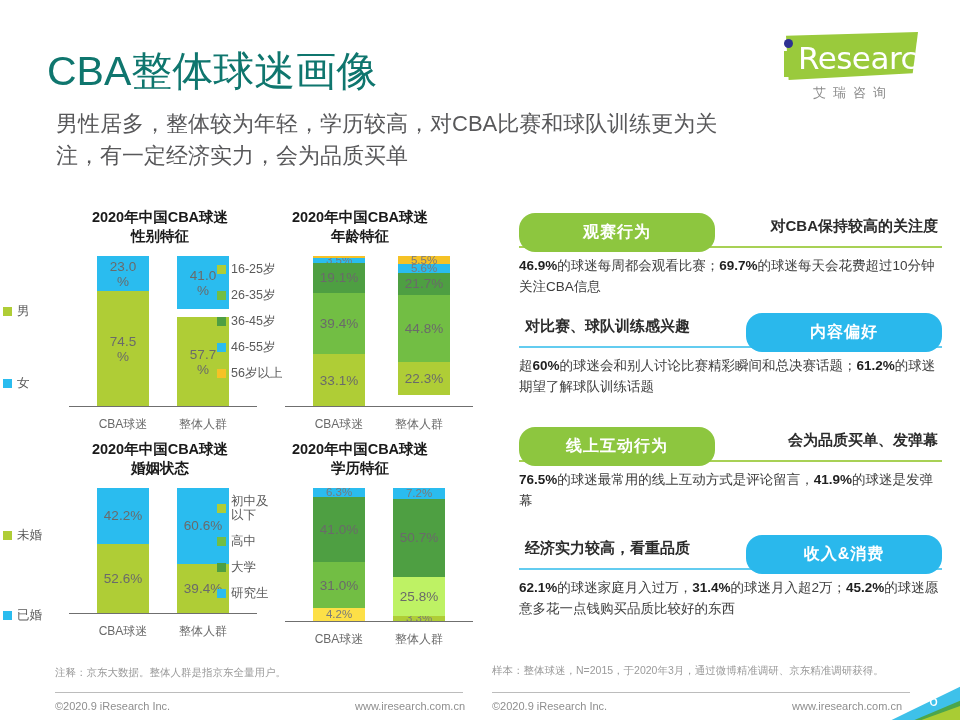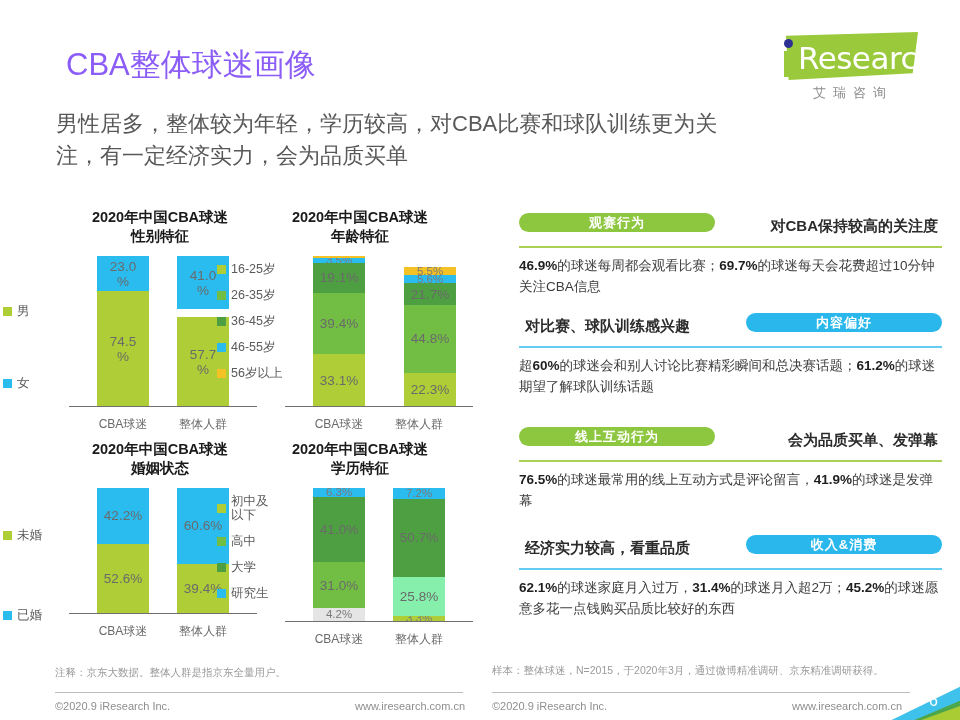--- a/index.html
+++ b/index.html
@@ -7,22 +7,22 @@
     width: 960px; height: 720px;
     background: #ffffff;
     font-family: "Liberation Sans", "DejaVu Sans", sans-serif;
     overflow: hidden;
     position: relative;
   }
   .slide { position: relative; width: 960px; height: 720px; }
 
   
   .title {
-    position: absolute; left: 66px; top: 44px;
-    font-size: 31px; font-weight: 400; color: #8b5cf6;
+    position: absolute; left: 47px; top: 44px;
+    font-size: 41px; font-weight: 400; color: #0f766e;
     letter-spacing: 0px; white-space: nowrap;
   }
   .subtitle {
     position: absolute; left: 56px; top: 108px; width: 700px;
     font-size: 22px; line-height: 32px; color: #58585A; font-weight: 400;
   }
 
   
   .logo { position: absolute; right: 42px; top: 32px; width: 150px; height: 76px; }
   .logo-shape {
@@ -83,23 +83,23 @@
   }
   .note-right {
     position: absolute; left: 492px; top: 664px;
     font-size: 10.5px; color: #9a9a9a;
   }
 
   
   .sec { position: absolute; width: 423px; }
   .sec-head { position: relative; height: 32px; }
   .pill {
-    position: absolute; top: 0; height: 19px; border-radius: 16px;
+    position: absolute; top: 0; height: 39px; border-radius: 16px;
     display: flex; align-items: center; justify-content: center;
-    font-size: 13px; font-weight: bold; color: #ffffff; letter-spacing: 1px;
+    font-size: 16px; font-weight: bold; color: #ffffff; letter-spacing: 1px;
   }
   .pill.green { background: #8DC63F; }
   .pill.blue  { background: #2AB8EC; }
   .pill.left  { left: 0; width: 196px; }
   .pill.right { right: 0; width: 196px; }
   .head-txt {
     position: absolute; top: 4px; font-size: 15px; font-weight: bold; color: #2b2b2b;
     white-space: nowrap;
   }
   .head-txt.right { right: 4px; }
@@ -191,21 +191,21 @@
 年龄特征</div>
         <div class="plot" style="height: 176px;">
           <div class="bar-group" style="left: 68px; width: 52px; bottom: 26px; height: 150px;">
             <div class="seg small" style="height: 1.56087px; background: rgb(245, 194, 38); color: rgb(122, 122, 122); line-height: 1.56087px;"></div>
             <div class="seg small" style="height: 5.46306px; background: rgb(42, 188, 239); white-space: pre-line; color: rgb(122, 122, 122); line-height: 5.46306px;">3.5%</div>
             <div class="seg" style="height: 29.8127px; background: rgb(78, 159, 66); white-space: pre-line;">19.1%</div>
             <div class="seg" style="height: 61.4984px; background: rgb(114, 190, 68); white-space: pre-line;">39.4%</div>
             <div class="seg" style="height: 51.6649px; background: rgb(175, 205, 54); white-space: pre-line;">33.1%</div>
           </div>
           <div class="cat-label" style="left: 54px; width: 80px; top: 160px;">CBA球迷</div>
-          <div class="bar-group" style="left: 159px; width: 52px; bottom: 26px; height: 150px; justify-content: flex-end;">
+          <div class="bar-group" style="left: 153px; width: 52px; bottom: 26px; height: 150px;">
             <div class="seg small" style="height: 8.25826px; background: rgb(245, 194, 38); white-space: pre-line; color: rgb(122, 122, 122); line-height: 8.25826px;">5.5%</div>
             <div class="seg small" style="height: 8.40841px; background: rgb(42, 188, 239); white-space: pre-line; color: rgb(122, 122, 122); line-height: 8.40841px;">5.6%</div>
             <div class="seg" style="height: 22px; background: rgb(78, 159, 66); white-space: pre-line;">21.7%</div>
             <div class="seg" style="height: 67.2673px; background: rgb(114, 190, 68); white-space: pre-line;">44.8%</div>
             <div class="seg" style="height: 33.4835px; background: rgb(175, 205, 54); white-space: pre-line;">22.3%</div>
           </div>
           <div class="cat-label" style="left: 134px; width: 80px; top: 160px;">整体人群</div>
           <div class="axis-line" style="left: 40px; width: 188px; top: 150px;"></div>
           <div class="legend" style="left: -28px; top: 6px;">
             <div class="legend-row">
@@ -259,27 +259,27 @@
         </div>
       </div>
     <div id="chart-education" class="chart" style="left:245px; top:240px; width:230px;">
         <div class="chart-title">2020年中国CBA球迷
 学历特征</div>
         <div class="plot" style="height: 159px;">
           <div class="bar-group" style="left: 68px; width: 52px; bottom: 26px; height: 133px;">
             <div class="seg small" style="height: 9.74302px; background: rgb(42, 188, 239); white-space: pre-line; color: rgb(122, 122, 122); line-height: 9.74302px;">6.3%</div>
             <div class="seg" style="height: 68.8198px; background: rgb(78, 159, 66); white-space: pre-line;">41.0%</div>
             <div class="seg" style="height: 47.9419px; background: rgb(114, 190, 68); white-space: pre-line;">31.0%</div>
-            <div class="seg small" style="height: 14px; background: #e5e5e5; white-space: pre-line; color: rgb(122, 122, 122); line-height: 6.49535px;">4.2%</div>
+            <div class="seg small" style="height: 14px; background: #fde047; white-space: pre-line; color: rgb(122, 122, 122); line-height: 6.49535px;">4.2%</div>
           </div>
           <div class="cat-label" style="left: 54px; width: 80px; top: 143px;">CBA球迷</div>
           <div class="bar-group" style="left: 148px; width: 52px; bottom: 26px; height: 133px;">
             <div class="seg small" style="height: 11.0069px; background: rgb(42, 188, 239); white-space: pre-line; color: rgb(122, 122, 122); line-height: 11.0069px;">7.2%</div>
             <div class="seg" style="height: 77.5069px; background: rgb(78, 159, 66); white-space: pre-line;">50.7%</div>
-            <div class="seg" style="height: 39.4414px; background: #86efac; white-space: pre-line;">25.8%</div>
+            <div class="seg" style="height: 39.4414px; background: #bef264; white-space: pre-line;">25.8%</div>
             <div class="seg small" style="height: 5.04483px; background: rgb(175, 205, 54); white-space: pre-line; color: rgb(122, 122, 122); line-height: 5.04483px;">3.3%</div>
           </div>
           <div class="cat-label" style="left: 134px; width: 80px; top: 143px;">整体人群</div>
           <div class="axis-line" style="left: 40px; width: 188px; top: 133px;"></div>
           <div class="legend" style="left: -28px; top: 6px;">
             <div class="legend-row">
               <span class="legend-sw" style="background: rgb(175, 205, 54);"></span>
               <span class="legend-lbl" style="white-space: pre-line;">初中及
 以下</span>
             </div>

